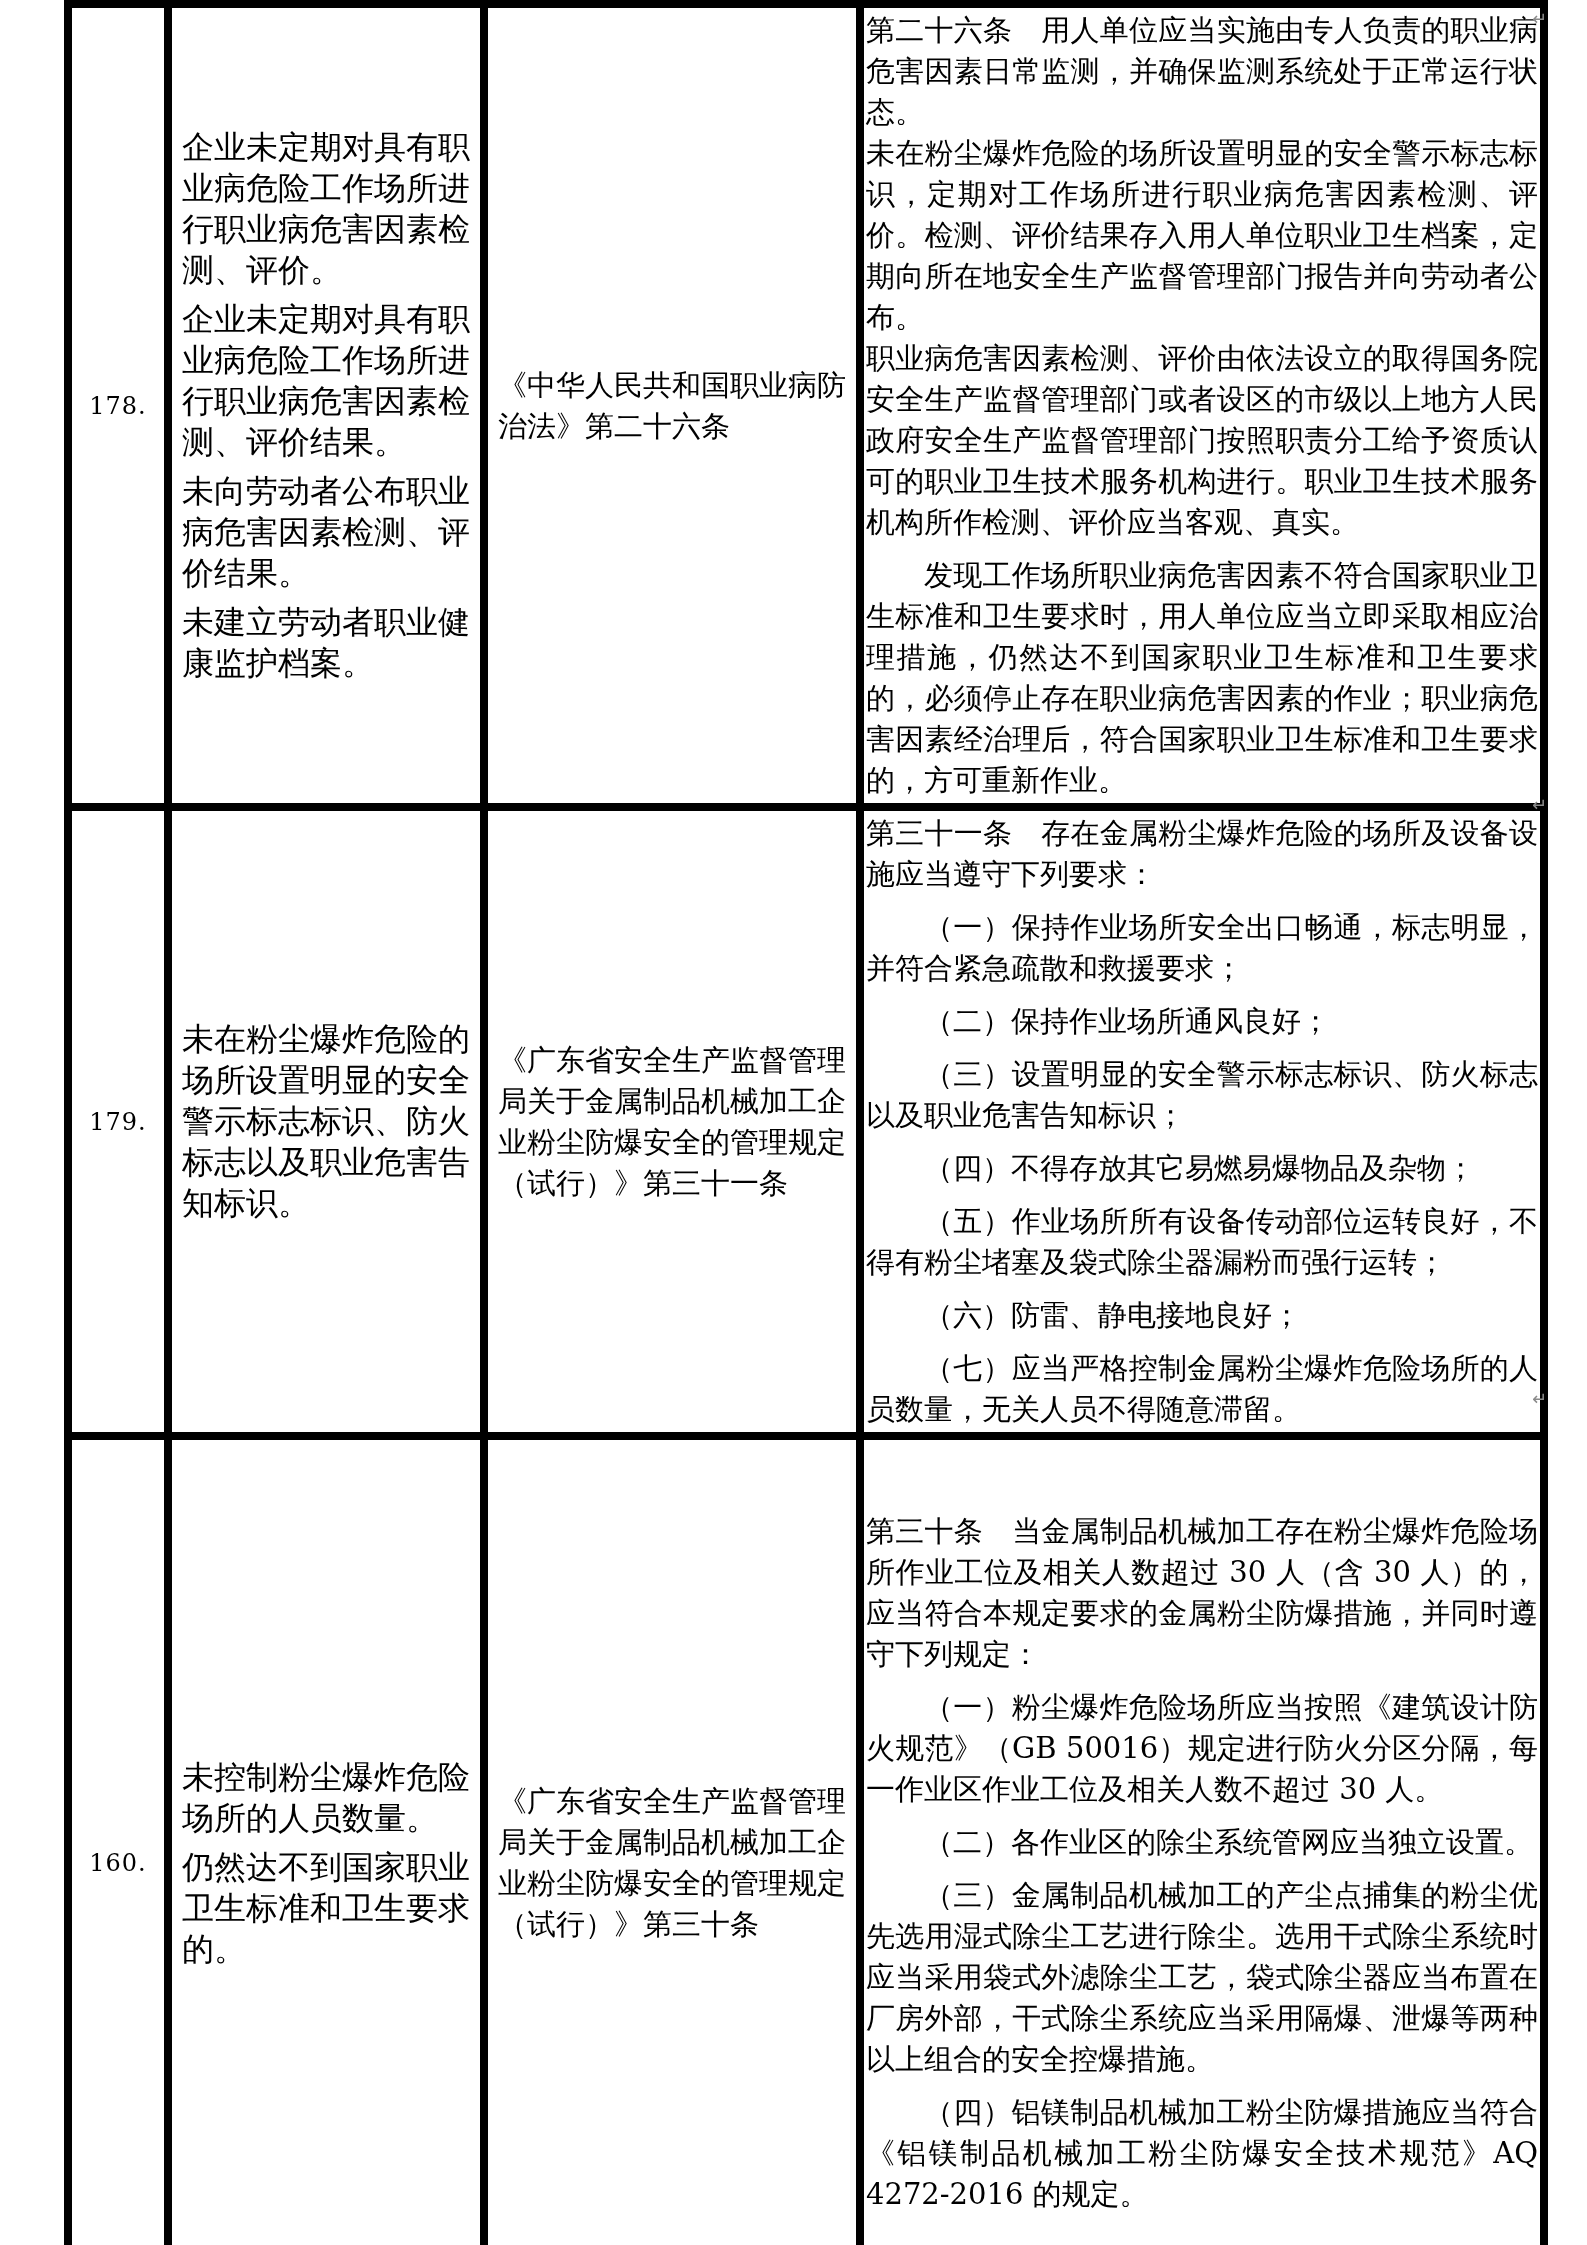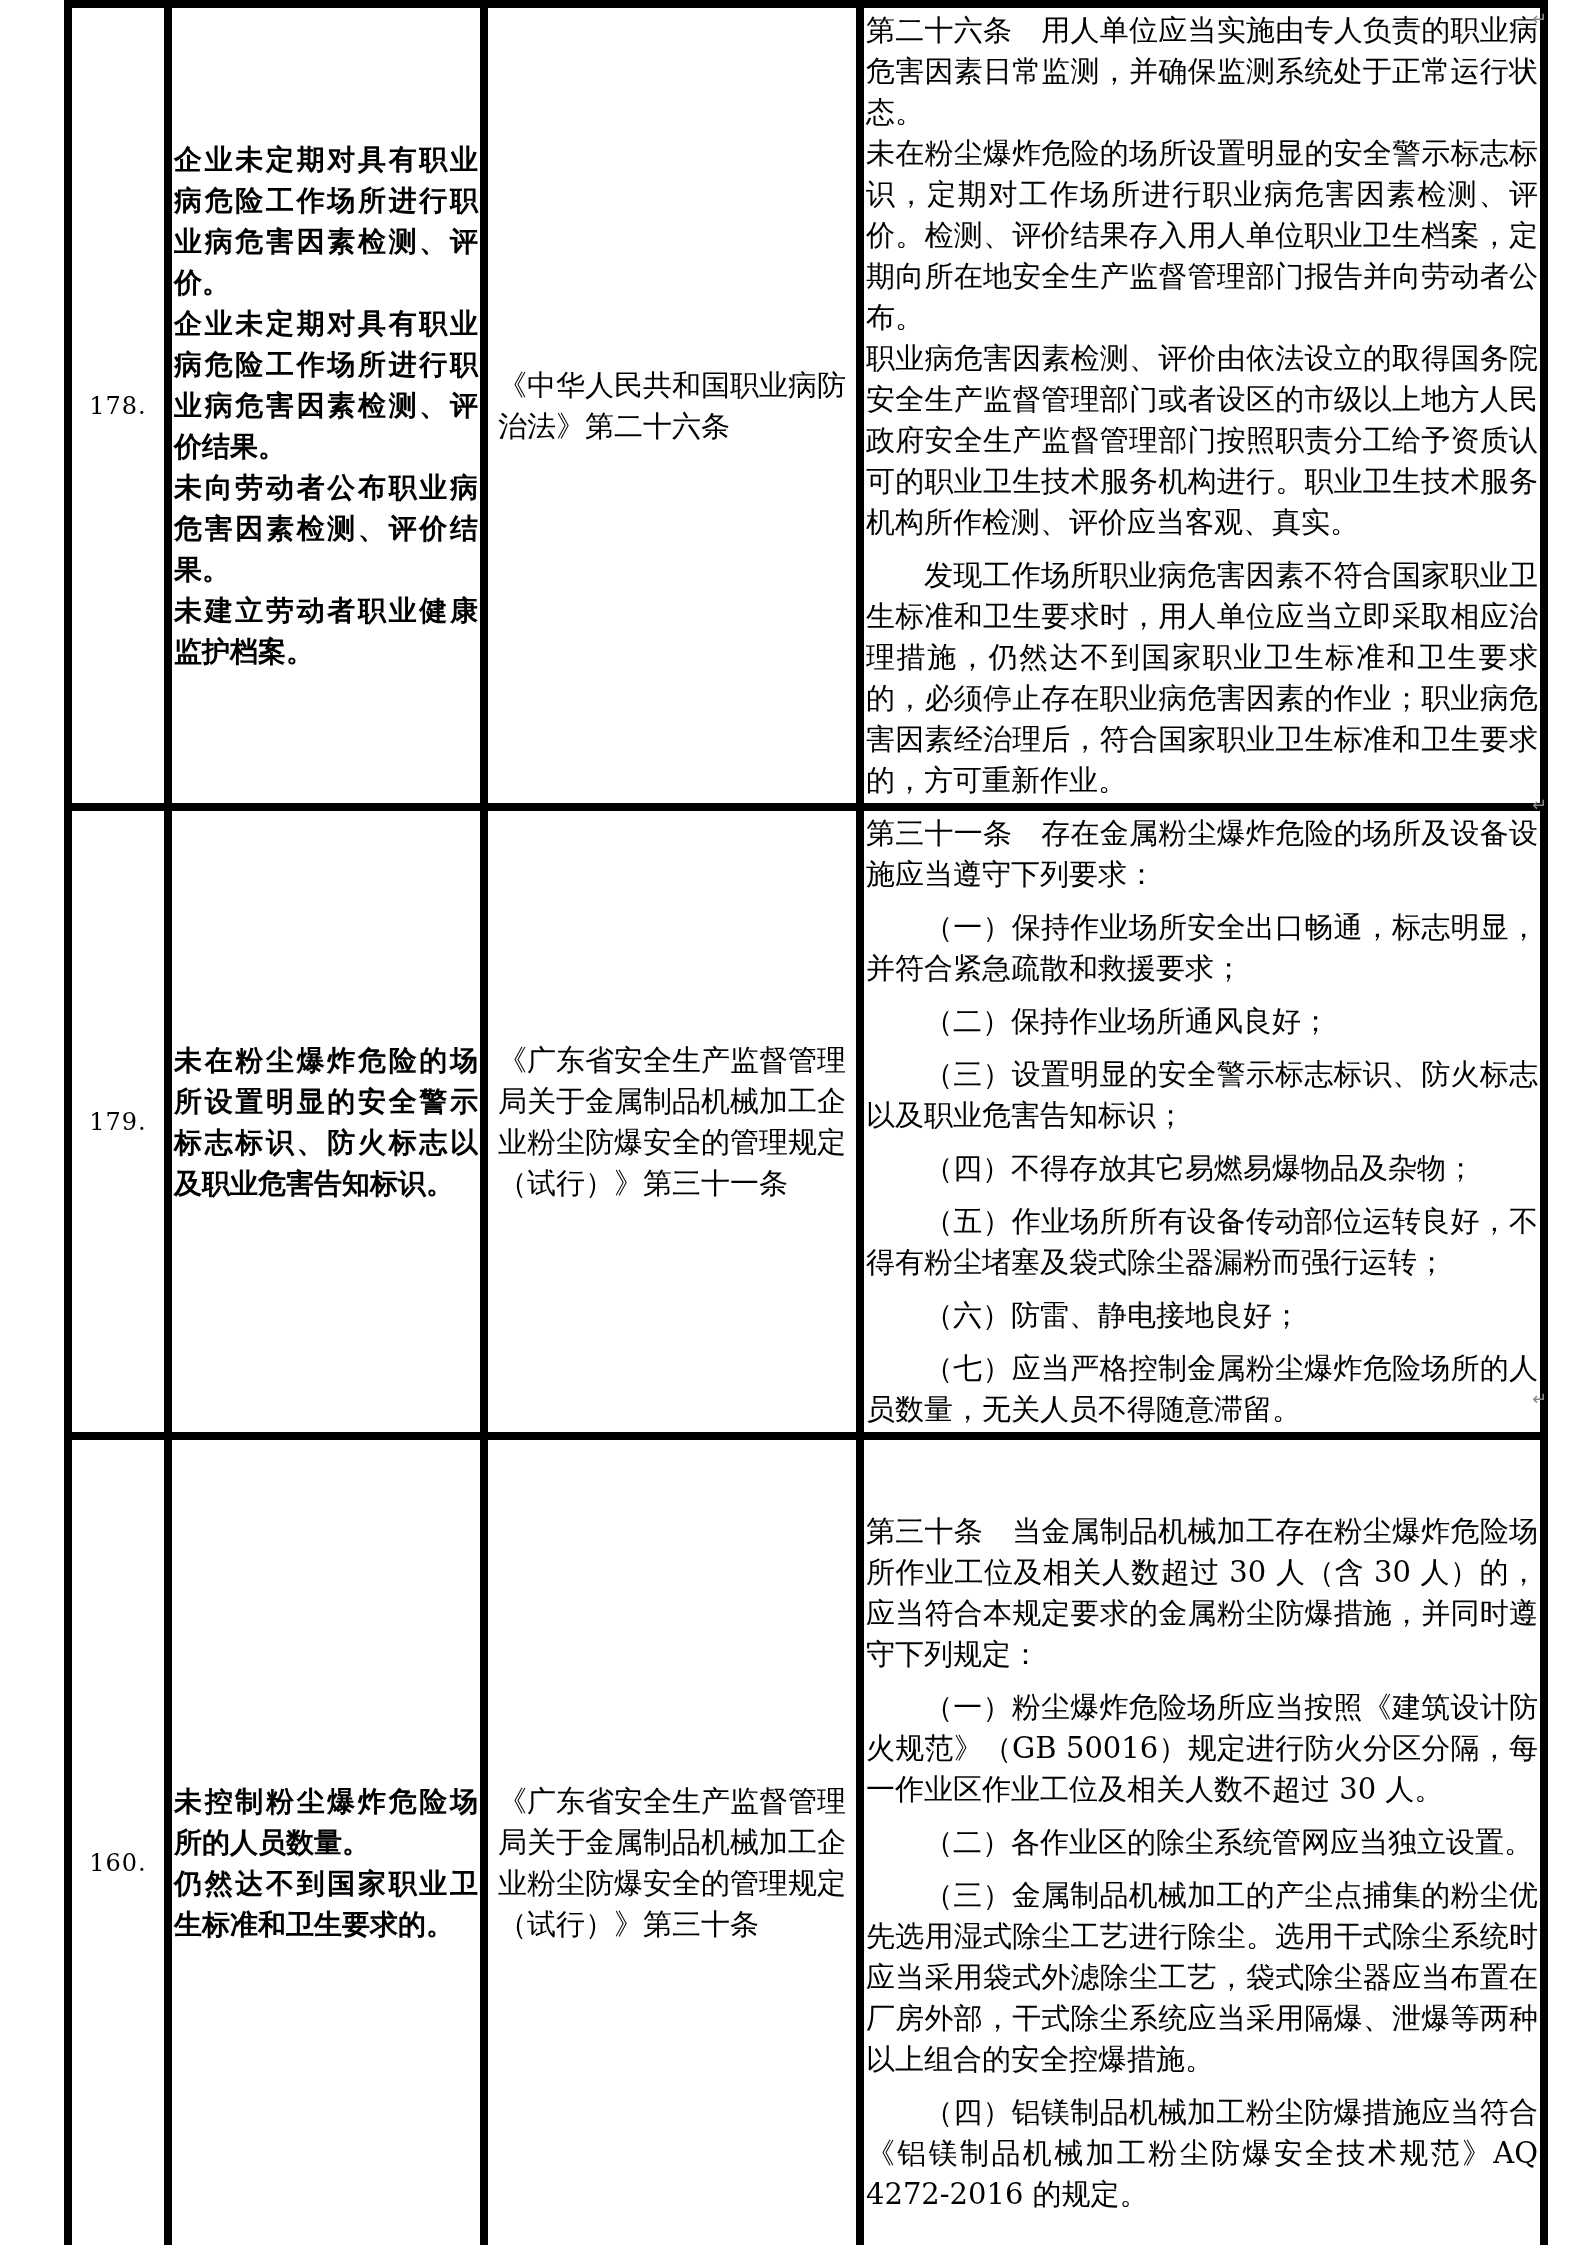--- a/index.html
+++ b/index.html
@@ -30,25 +30,24 @@
     padding: 2px;
     overflow: hidden;
   }
   td.num-cell {
     text-align: center;
     font-size: 24px;
     letter-spacing: 1px;
   }
   td.violation-cell { padding: 0 6px; }
   td.violation-cell p {
-    margin: 0;
-    font-size: 28px;
+    margin: 8px;
+    font-size: 32px;
     line-height: 41px;
     text-align: justify;
-    font-weight: bold;
   }
   td.basis-cell { padding: 0 8px; }
   td.basis-cell p {
     margin: 8px;
     font-size: 29px;
     line-height: 41px;
     text-align: justify;
   }
   td.provision-cell { padding: 0 4px; }
   td.provision-cell p {

